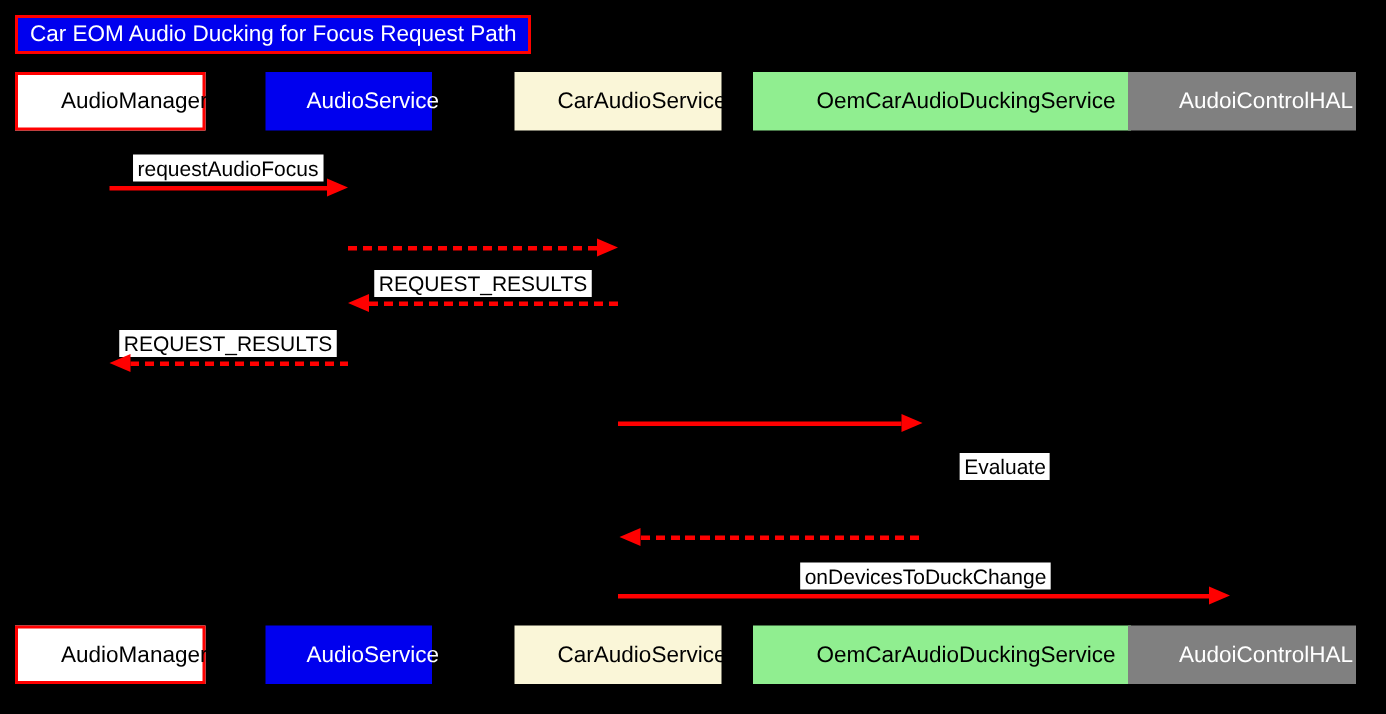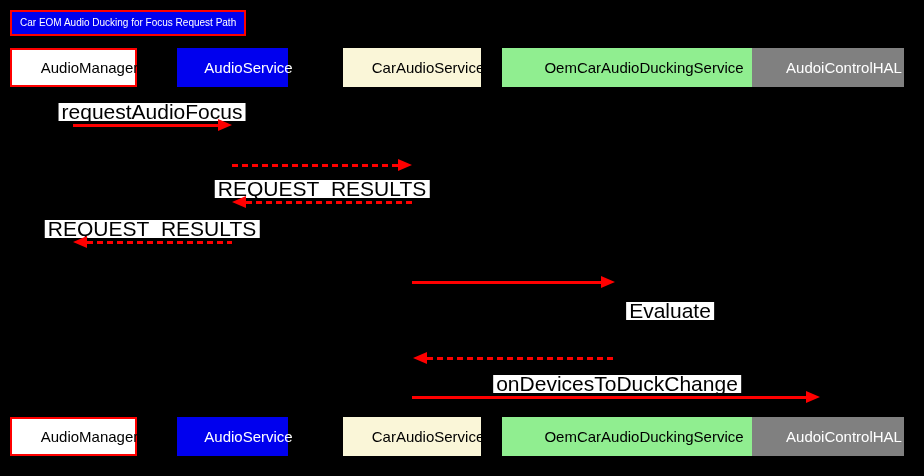--- a/index.html
+++ b/index.html
@@ -3,39 +3,39 @@
 <meta charset="utf-8">
 <style>
   html,body { margin:0; padding:0; background:#000; }
   .stage {
     position:relative; width:924px; height:476px; background:#000000;
     font-family:"Liberation Sans", sans-serif; overflow:hidden;
   }
   .title-box {
     position:absolute; left:10px; top:10px; height:26px;
     background:#0000ee; border:2px solid #ff0000; color:#ffffff;
-    font-size:10px; line-height:18px; padding:2px 8px; box-sizing:border-box;
+    font-size:15px; line-height:18px; padding:2px 8px; box-sizing:border-box;
     white-space:nowrap;
   }
   .participant {
     position:absolute; height:39px; box-sizing:border-box;
     display:flex; align-items:center; justify-content:center;
     font-size:15px; white-space:nowrap;padding-left:32px;
   }
   .p-row-top { top:48px; }
   .p-row-bottom { top:417px; }
   .p-audiomanager { background:#ffffff; color:#000000; border:2px solid #ff0000; left:10px; width:127px; }
   .p-audioservice { background:#0000ee; color:#ffffff; left:177px; width:111px; }
   .p-caraudioservice { background:#faf6d8; color:#000000; left:343px; width:138px; }
   .p-oemservice { background:#90ee90; color:#000000; left:502px; width:252px; }
   .p-hal { background:#808080; color:#ffffff; left:752px; width:152px; }
 
   .msg-label {
     position:absolute; transform:translateX(-50%);
-    background:#ffffff; color:#000000; font-size:21px; line-height:18px;
+    background:#ffffff; color:#000000; font-size:14px; line-height:18px;
     padding:0 3px; white-space:nowrap;
   }
   .line { position:absolute; height:3px; background:#ff0000; }
   .line.dashed {
     background:repeating-linear-gradient(90deg, #ff0000 0 6px, transparent 6px 10px);
   }
   .head { position:absolute; width:0; height:0;
     border-top:6px solid transparent; border-bottom:6px solid transparent; }
   .head.right { border-left:14px solid #ff0000; }
   .head.left  { border-right:14px solid #ff0000; }

